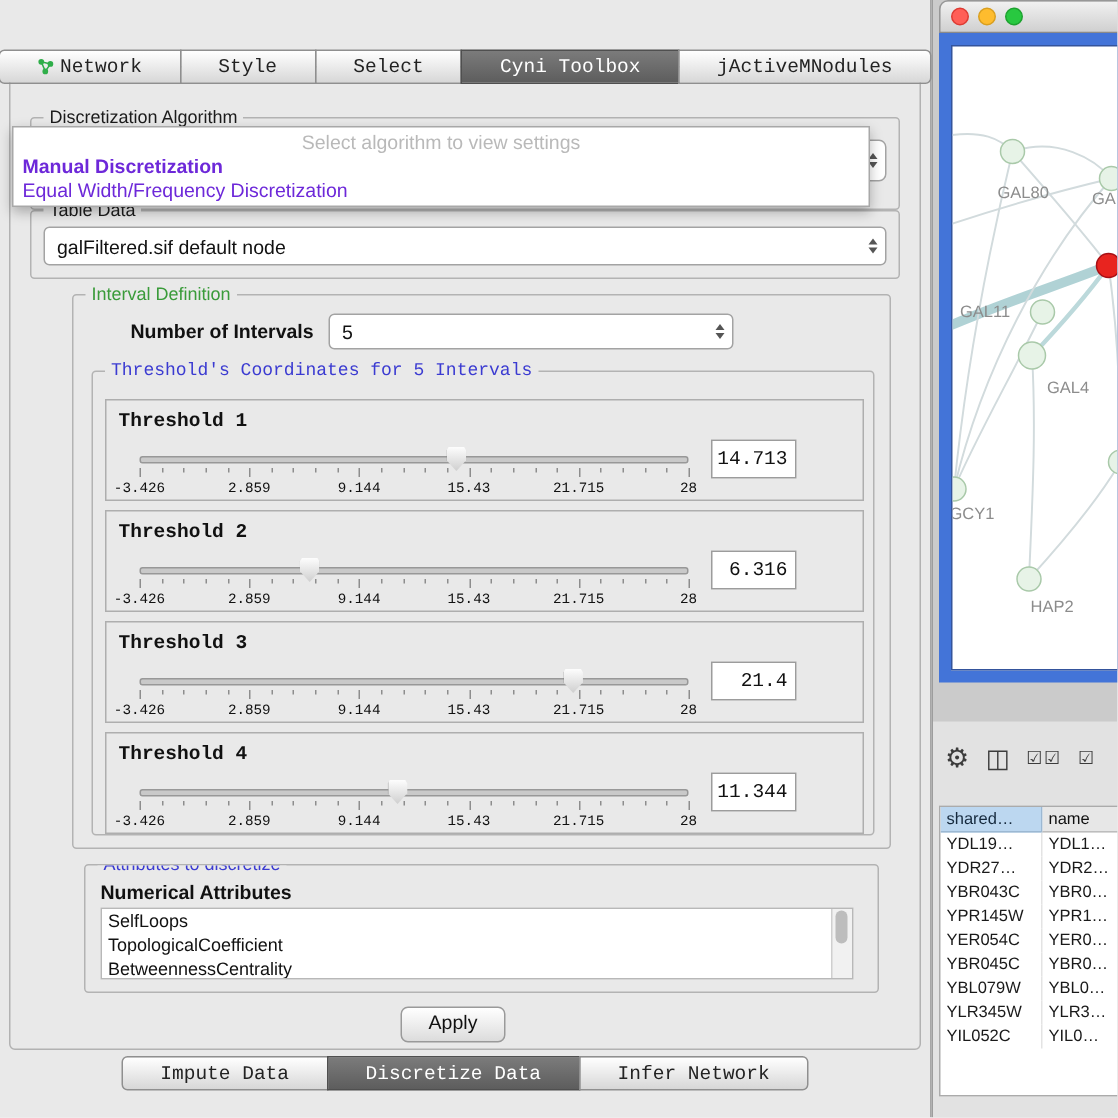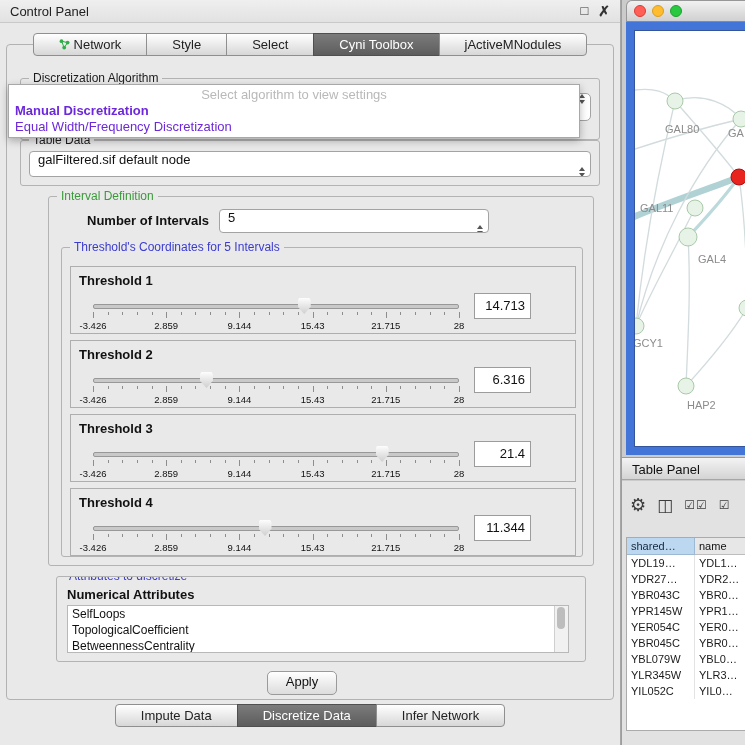--- a/index.html
+++ b/index.html
@@ -12,53 +12,53 @@
   .cp-title{font-size:13px;color:#222;}
   .cp-btns{margin-left:auto;display:flex;gap:10px;align-items:center;}
   .cp-btn{font-size:13px;color:#333;cursor:default;line-height:20px;}
   .cp-btn.close{font-weight:bold;font-size:14px;}
 
   .content-border{position:absolute;left:6px;top:44px;width:606px;height:654px;border:1px solid #b2b2b2;border-radius:4px;background:#e9e9e9;}
 
   .tabs-row{position:absolute;left:0;width:620px;display:flex;justify-content:center;z-index:4;}
   #top-tabs{top:33px;}
   #bottom-tabs{top:704px;}
-  .tab{height:21px;line-height:21px;padding:0 25px;background:linear-gradient(#ffffff,#d7d7d7);border:1px solid #8f8f8f;margin-left:-1px;font-size:13px;color:#222;display:flex;align-items:center;white-space:nowrap;cursor:default;}
+  .tab{height:21px;line-height:21px;padding:0 25px;background:linear-gradient(#ffffff,#d7d7d7);border:1px solid #8f8f8f;margin-left:-1px;font-size:13px;color:#222;display:flex;align-items:center;white-space:nowrap;cursor:default;font-family:Liberation Mono, monospace;}
   .tab:first-child{border-radius:4px 0 0 4px;margin-left:0;}
   .tab:last-child{border-radius:0 4px 4px 0;}
   .tab.selected{background:linear-gradient(#7b7b7b,#5d5d5d);color:#fff;border-color:#4f4f4f;}
 
   
   .group{position:absolute;border:1px solid #b3b3b3;border-radius:3px;}
   .gtitle{position:absolute;top:-8px;left:8px;background:#e9e9e9;padding:0 4px;font-size:12px;color:#1c1c1c;white-space:nowrap;}
   .gtitle.green{color:#3a9b3a;}
   .gtitle.blue{color:#3b3bd1;}
 
   
-  .combo{position:absolute;background:#fff;border:1px solid #a3a3a3;border-radius:4px;display:flex;overflow:hidden;flex-direction:column;}
+  .combo{position:absolute;background:#fff;border:1px solid #a3a3a3;border-radius:4px;display:flex;align-items:center;overflow:hidden;}
   .combo .cval{padding-left:8px;font-size:13px;color:#111;white-space:nowrap;}
   .stepper{margin-left:auto;margin-right:5px;display:flex;flex-direction:column;align-items:center;gap:2px;}
   .arr-up{width:0;height:0;border-left:3.5px solid transparent;border-right:3.5px solid transparent;border-bottom:4.5px solid #555;}
   .arr-dn{width:0;height:0;border-left:3.5px solid transparent;border-right:3.5px solid transparent;border-top:4.5px solid #555;}
 
   .disc-group{left:20px;top:78px;width:578px;height:60px;}
   .disc-combo{left:8px;right:8px;top:14px;height:26px;border-radius:5px;}
 
   .dropdown-overlay{position:absolute;left:8px;top:84px;width:570px;height:52px;background:#fff;border:1px solid #a8a8a8;box-shadow:0 3px 8px rgba(0,0,0,.28);z-index:6;}
   .dd-placeholder{height:16px;line-height:16px;margin-top:2px;text-align:center;color:#b9b9b9;font-size:13px;}
   .dd-option{height:16px;line-height:16px;padding:0 6px;font-size:13px;color:#6d28d9;cursor:default;}
   .dd-option.bold{font-weight:bold;}
 
   .tabledata-group{left:20px;top:140px;width:578px;height:44px;}
   .tabledata-combo{left:8px;right:8px;top:10px;height:24px;}
 
   .interval-group{left:48px;top:196px;width:544px;height:368px;}
   .niv-label{position:absolute;left:38px;top:16px;font-weight:bold;font-size:13px;}
   .niv-combo{left:170px;top:12px;width:268px;height:22px;}
-  .thresholds-group{left:12px;top:50px;width:520px;height:308px;}
+  .thresholds-group{left:12px;top:50px;width:520px;height:308px;font-family:Liberation Mono, monospace;}
 
   .threshold-panel{position:absolute;left:8px;width:504px;height:66px;border:1px solid #aeaeae;background:#e9e9e9;}
   .t-label{position:absolute;left:8px;top:6px;font-weight:bold;font-size:13px;}
   .slider{position:absolute;left:22px;top:30px;width:366px;height:32px;}
   .track{position:absolute;left:0;right:0;top:7px;height:3px;background:#c9c9c9;border:1px solid #989898;border-radius:2px;}
   .thumb{position:absolute;top:1px;width:13px;height:16px;background:linear-gradient(#fdfdfd,#cfcfcf);clip-path:polygon(10% 0,90% 0,100% 15%,100% 55%,50% 100%,0 55%,0 15%);filter:drop-shadow(0 0 0.6px #6e6e6e);}
   .tick{position:absolute;top:15px;width:1px;height:3px;background:#8d8d8d;}
   .tick.major{height:6px;}
   .ticklabel{position:absolute;top:23px;font-size:9.5px;color:#111;transform:translateX(-50%);white-space:nowrap;}
   .value-box{position:absolute;right:44px;top:26px;width:50px;height:24px;background:#fff;border:1px solid #9c9c9c;font-size:13px;line-height:24px;text-align:right;padding-right:5px;}
@@ -102,27 +102,20 @@
   .td{box-sizing:border-box;padding-left:4px;overflow:hidden;white-space:nowrap;color:#1a1a1a;}
   .td1{width:68px;border-right:1px solid #e3e3e3;}
   .td2{flex:1;}
 </style>
 </head>
 <body>
 
 <div class="screen">
 
   <div class="control-panel">
-    <div class="cp-titlebar">
-      <span class="cp-title">Control Panel</span>
-      <span class="cp-btns">
-        <span class="cp-btn">□</span>
-        <span class="cp-btn close">✗</span>
-      </span>
-    </div>
 
     <div class="content-border"></div>
 
     <div class="tabs-row" id="top-tabs">
         <div class="tab">
           <svg width="11" height="11" viewBox="0 0 11 11" style="margin-right:4px">
             <path d="M2.5 2.2 L8.6 3.6 L5.2 8.6 Z" stroke="#2fae49" fill="none" stroke-width="1"></path>
             <circle cx="2.5" cy="2.2" r="1.9" fill="#2fae49"></circle>
             <circle cx="8.6" cy="3.6" r="1.9" fill="#2fae49"></circle>
             <circle cx="5.2" cy="8.6" r="1.9" fill="#2fae49"></circle>
@@ -414,23 +407,20 @@
         <div class="net-label" style="left: 30px; top: 92px;">GAL80</div>
             <div class="net-label" style="left: 93px; top: 96px;">GA</div>
             <div class="net-label" style="left: 5px; top: 171px;">GAL11</div>
             <div class="net-label" style="left: 63px; top: 222px;">GAL4</div>
             <div class="net-label" style="left: -2px; top: 306px;">GCY1</div>
             <div class="net-label" style="left: 52px; top: 368px;">HAP2</div>
           </div>
       </div>
     </div>
 
-    <div class="tp-header">
-      <span>Table Panel</span>
-    </div>
 
     <div class="tp-body">
       <div class="tp-toolbar" id="tp-toolbar">
           <span class="tp-icon">⚙</span>
           <span class="tp-icon">◫</span>
           <span class="tp-icon">☑☑</span>
           <span class="tp-icon">☑</span>
         </div>
       <div class="tp-table">
         <div class="th-row">

